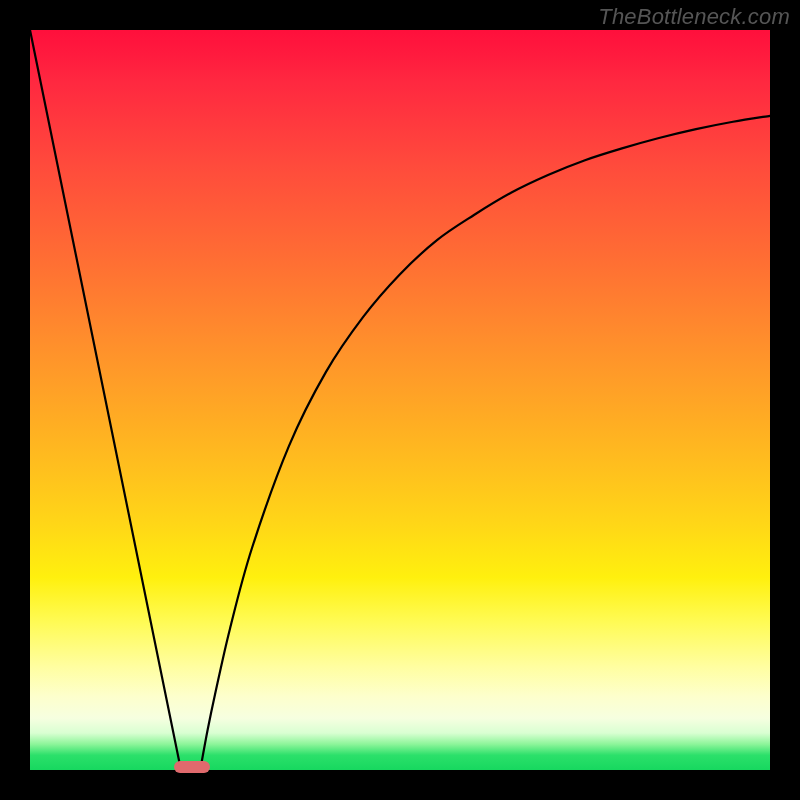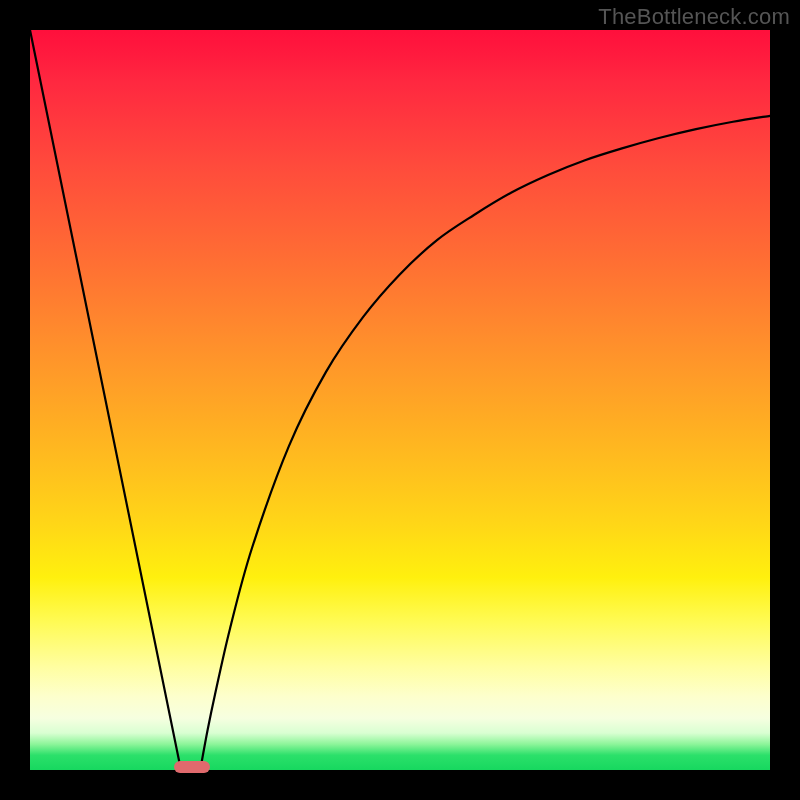--- a/index.html
+++ b/index.html
@@ -9,20 +9,21 @@
     height: 800px;
     overflow: hidden;
     background: #000;
     font-family: Arial, Helvetica, sans-serif;
   }
   .frame {
     position: relative;
     width: 800px;
     height: 800px;
     background: #000;
+    font-style: italic;
   }
   .watermark {
     position: absolute;
     top: 4px;
     right: 10px;
     color: #555;
     font-size: 22px;
     letter-spacing: 0.2px;
     font-weight: 500;
     z-index: 5;

